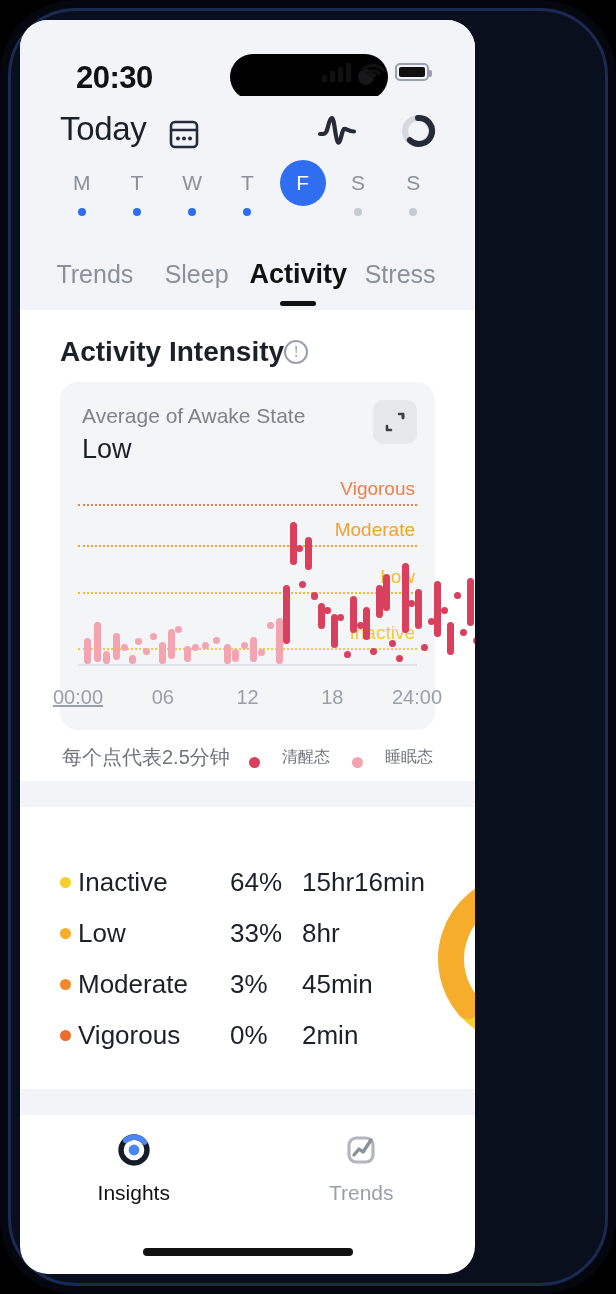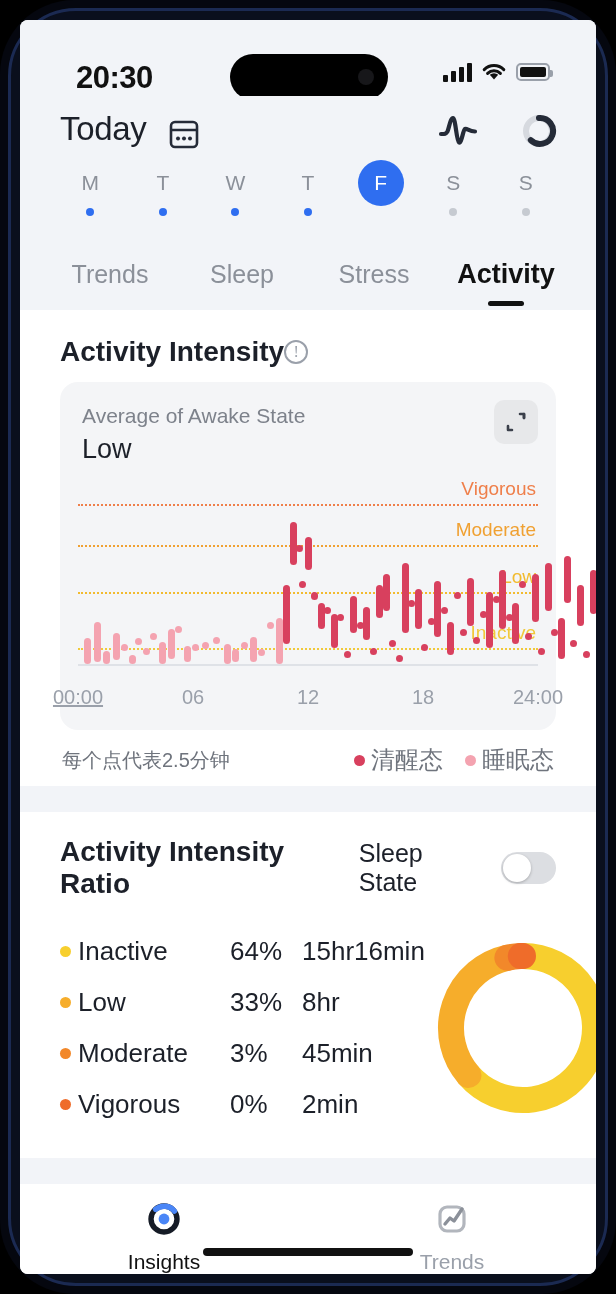--- a/index.html
+++ b/index.html
@@ -18,22 +18,22 @@
   }
   .bezel {
     position: absolute; left: 8px; top: 8px;
     width: 600px; height: 1278px;
     border-radius: 68px;
     background: #0a0f1d;
     border: 3px solid #1b2a52;
   }
   .screen {
     position: absolute; left: 20px; top: 20px;
-    width: 576px; height: 1254px;
-    border-radius: 8px;
+    width: 455px; height: 1254px;
+    border-radius: 28px;
     background: #ffffff;
     overflow: hidden;
   }
 
   
   .statusbar {
     position: relative; height: 76px;
     background: #f2f4f8;
   }
   .sb-time {
@@ -180,21 +180,21 @@
   .xtick {
     position: absolute; font-size: 20px; color: #9aa0aa;
     transform: translateX(-50%);
   }
   .cc-foot {
     display: flex; align-items: center; justify-content: space-between;
     padding: 14px 42px 0; 
   }
   .cc-note { font-size: 20px; color: #6f747d; }
   .cc-legend { display: flex; gap: 22px; align-items: center; }
-  .lg { display: flex; align-items: center; gap: 6px; font-size: 24px; color: #6f747d; }
+  .lg { display: flex; align-items: flex-end; gap: 22px; font-size: 16px; color: #6f747d; }
   .lg .sw { width: 11px; height: 11px; border-radius: 50%; }
 
   .band { height: 26px; background: #f2f4f8; }
 
   
   .ratio { background: #fff; padding: 24px 40px 28px; position: relative; }
   .ratio-head { display: flex; align-items: center; justify-content: space-between; }
   .ratio-title { font-size: 28px; font-weight: bold; color: #1c2029; }
   .toggle-wrap { display: flex; align-items: center; gap: 14px; }
   .toggle-label { font-size: 25px; color: #1c2029; }
@@ -310,22 +310,22 @@
       </div>
       <div class="day">
         <span class="letter">S</span>
         <span class="dot muted"></span>
       </div>
     </div>
 
     <div class="tabs">
       <div class="tab">Trends</div>
       <div class="tab">Sleep</div>
+      <div class="tab active">Activity</div>
       <div class="tab">Stress</div>
-      <div class="tab active">Activity</div>
     </div>
 
     <div class="section">
       <div class="sec-title-row">
         <span class="sec-title">Activity Intensity</span>
         <span class="info-icon">!</span>
       </div>
 
       <div class="chart-card">
         <div class="cc-sub">Average of Awake State</div>
@@ -442,29 +442,20 @@
             <i class="sw" id="lg1" style="background: rgb(244, 163, 176);"></i>
             <span>睡眠态</span>
           </span>
         </div>
       </div>
     </div>
 
     <div class="band"></div>
 
     <div class="ratio">
-      <div class="ratio-head">
-        <span class="ratio-title">Activity Intensity Ratio</span>
-        <span class="toggle-wrap">
-          <span class="toggle-label">Sleep State</span>
-          <span class="toggle">
-            <i class="knob"></i>
-          </span>
-        </span>
-      </div>
 
       <div class="ratio-body">
         <div class="ratio-list">
           <div class="rrow">
             <i class="sw" id="sw0" style="background: rgb(247, 207, 46);"></i>
             <span class="nm">Inactive</span>
             <span class="pc">64%</span>
             <span class="du">15hr16min</span>
           </div>
           <div class="rrow">

